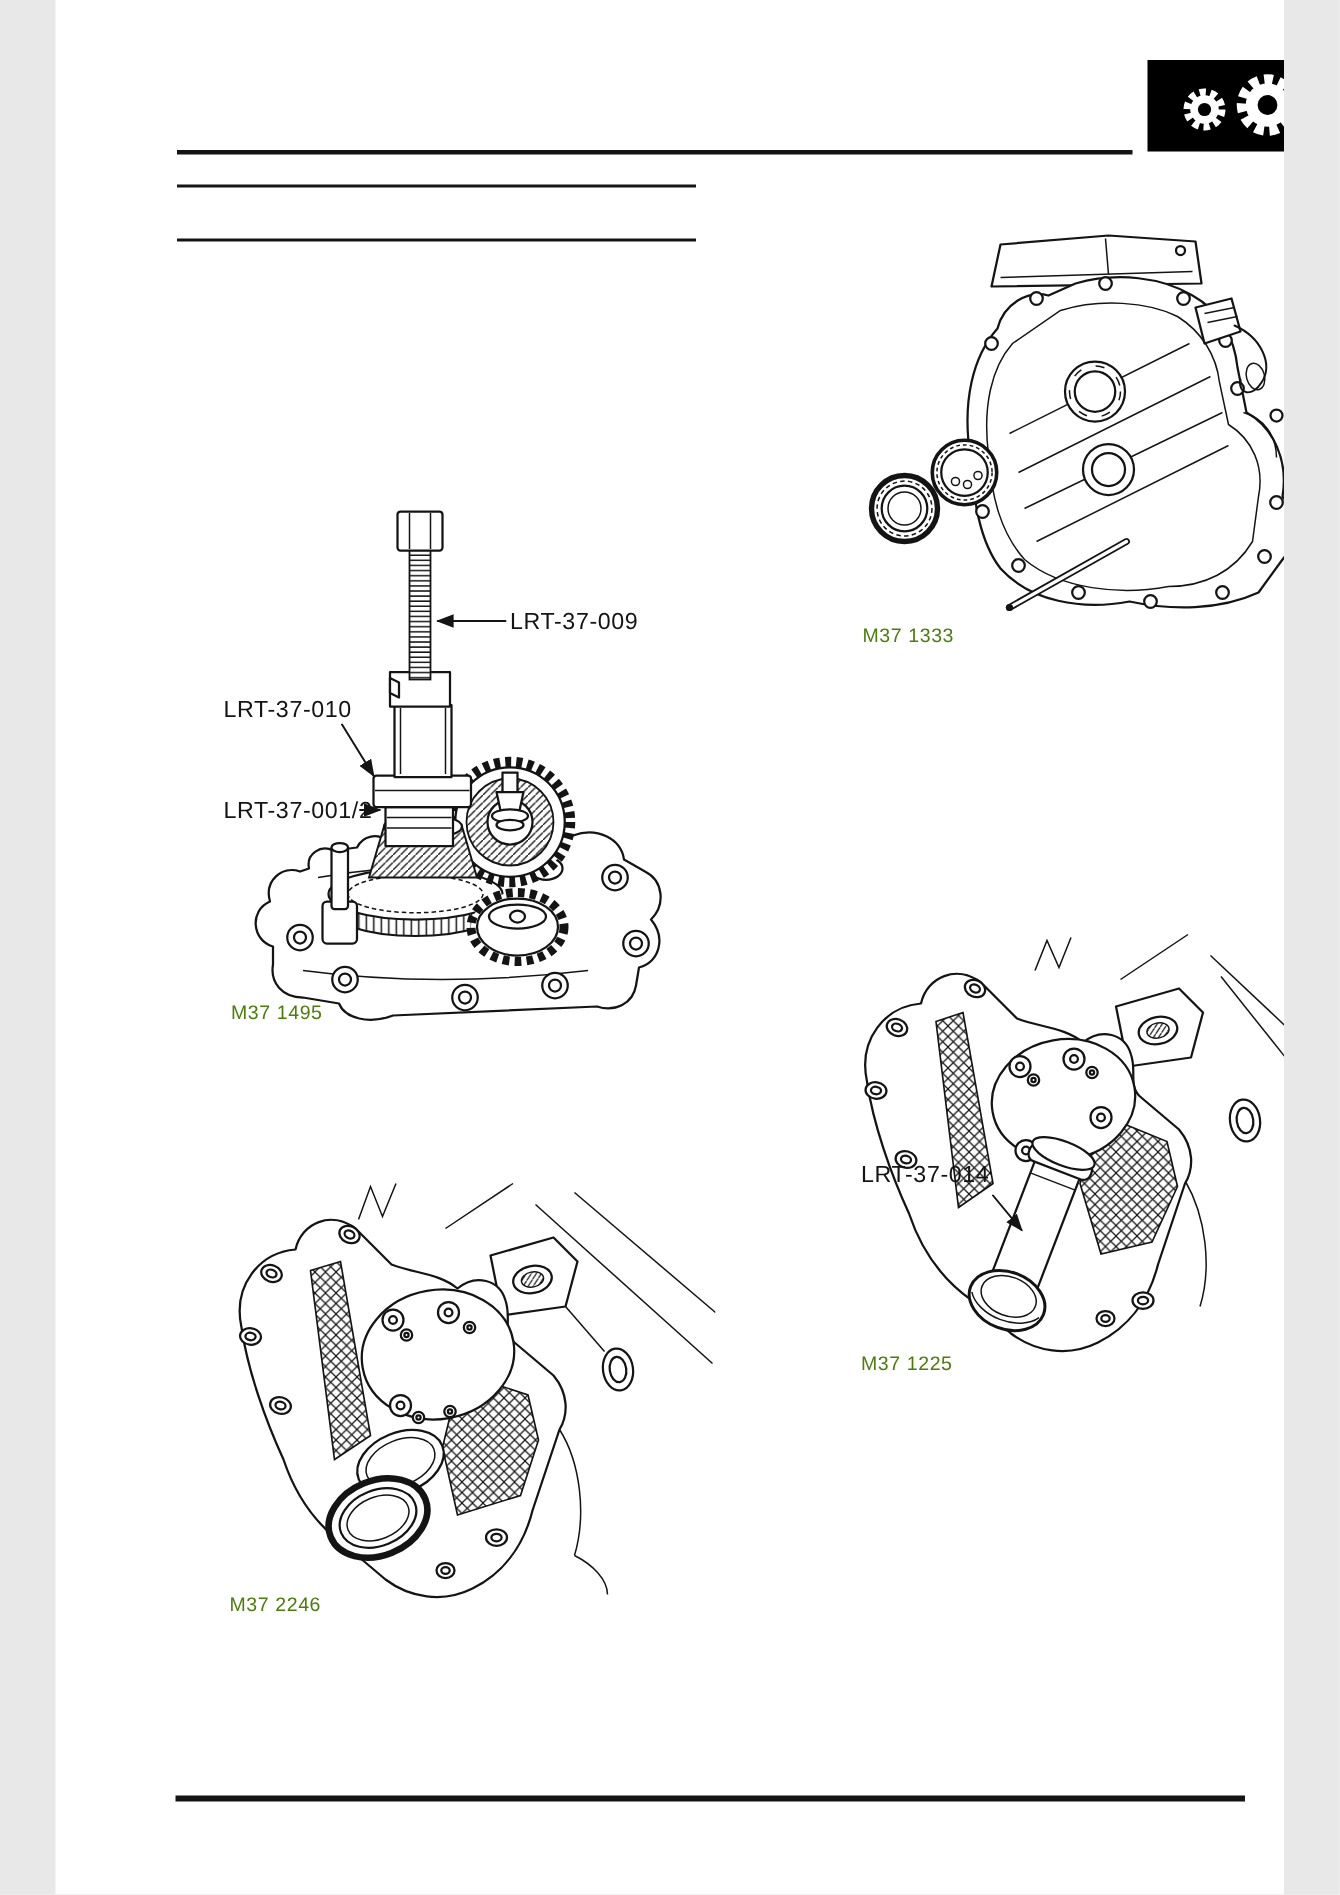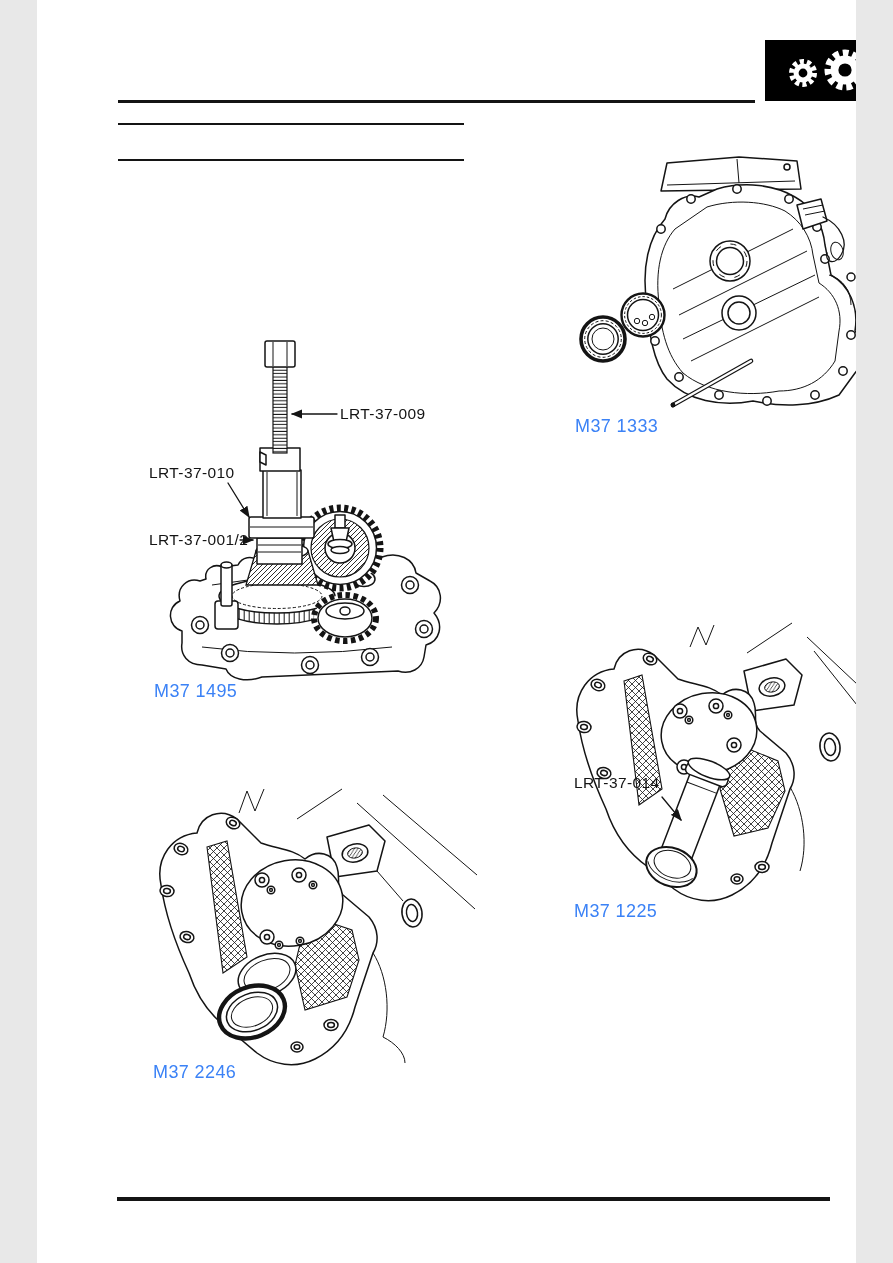--- a/index.html
+++ b/index.html
@@ -1,21 +1,21 @@
 <!DOCTYPE html>
 <html><head>
 <meta charset="utf-8">
 <style>
   html,body{margin:0;padding:0;background:#e8e8e8;}
   .page{position:relative;width:819px;height:1263px;background:#ffffff;margin:0 auto;
         font-family:"Liberation Sans",sans-serif;color:#141414;overflow:hidden;}
   .rule{position:absolute;background:#141414;}
   .icon-box{position:absolute;left:728px;top:40px;width:118px;height:61px;background:#000;}
   .fig{position:absolute;}
-  .caption{position:absolute;font-size:18px;letter-spacing:.4px;color:#3b82f6;white-space:nowrap;}
+  .caption{position:absolute;font-size:13px;letter-spacing:.4px;color:#4d7c0f;white-space:nowrap;}
   svg{display:block;}
   svg text.lbl{font-family:"Liberation Sans",sans-serif;font-size:15.5px;letter-spacing:.4px;fill:#141414;}
   .o{fill:#fff;stroke:#141414;stroke-width:1.5;stroke-linejoin:round;}
   .l{fill:none;stroke:#141414;stroke-width:1.3;stroke-linecap:round;}
   .thin{fill:none;stroke:#141414;stroke-width:1;}
 </style>
 </head>
 <body>
 
 <div class="page">
@@ -135,21 +135,21 @@
       <g>
         <line class="l" x1="195" y1="79" x2="150" y2="79" marker-end="url(#a1)"></line>
         <line class="l" x1="86" y1="148" x2="107" y2="182" marker-end="url(#a1)"></line>
         <line class="l" x1="98" y1="205" x2="111" y2="205" marker-end="url(#a1)"></line>
       </g>
       <text class="lbl" x="198" y="84">LRT-37-009</text>
       <text class="lbl" x="7" y="143">LRT-37-010</text>
       <text class="lbl" x="7" y="210">LRT-37-001/2</text>
     </svg>
   </div>
-  <div class="caption" style="left:117px;top:681px;">M37 1495</div>
+  <div class="caption" style="left:117px;top:667px;">M37 1495</div>
 
   <div class="fig" style="left:530px;top:155px;">
     <svg width="320" height="265" viewBox="0 0 320 265">
       <g>
         <polygon class="o" points="94,36 100,8 172,2 230,6 234,34"></polygon>
         <line class="thin" x1="100" y1="30" x2="228" y2="26"></line>
         <line class="thin" x1="170" y1="4" x2="172" y2="28"></line>
         <circle class="o" cx="220" cy="12" r="3"></circle>
         <path class="o" d="M80,150 C74,112 82,82 98,64 C102,48 118,38 132,42 L150,34 C178,26 208,30 228,42 C246,52 256,70 258,90 L264,120 C282,130 292,152 288,176 C298,188 298,206 288,218 L272,240 C246,252 214,252 186,246 C154,252 120,246 100,224 C86,206 82,178 80,150 Z"></path>
         <path class="thin" d="M92,148 C88,116 94,90 108,74 L140,52 C166,44 198,46 218,56 C234,66 244,82 246,100 L252,128 C268,138 276,156 272,176 L268,206 C256,226 236,236 212,236 C180,242 140,238 116,218 C100,200 94,176 92,148 Z"></path>

